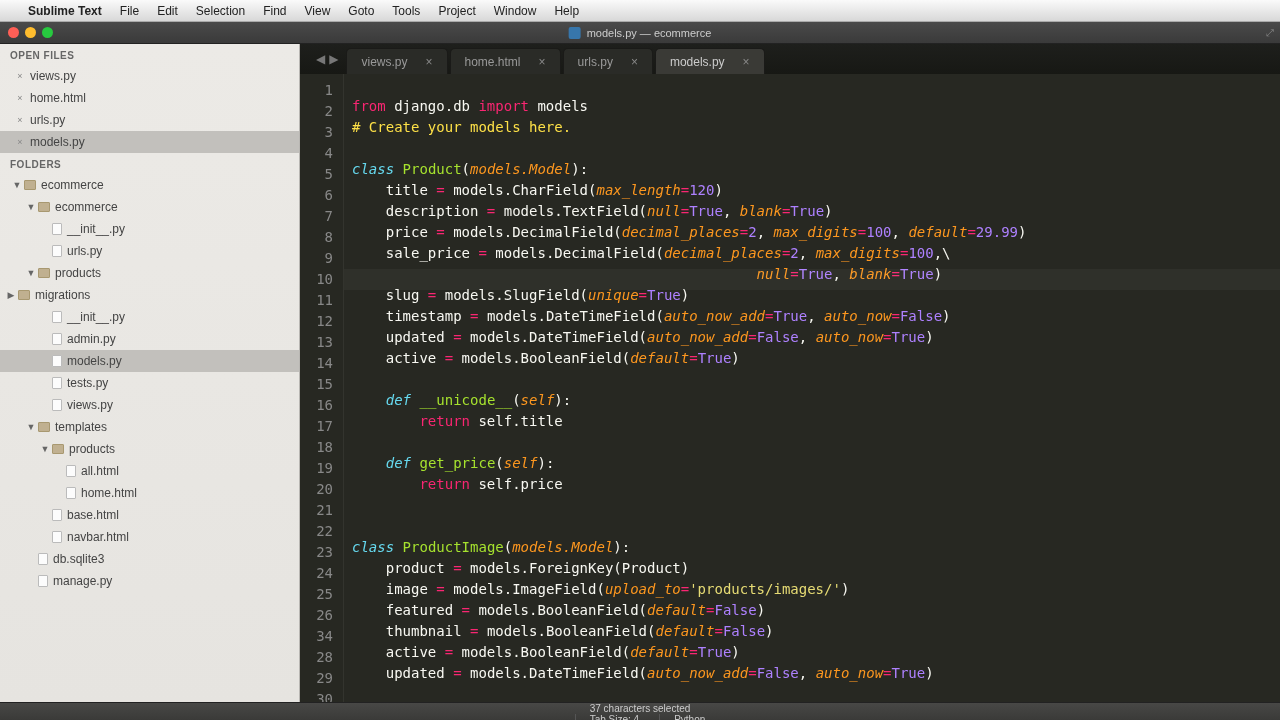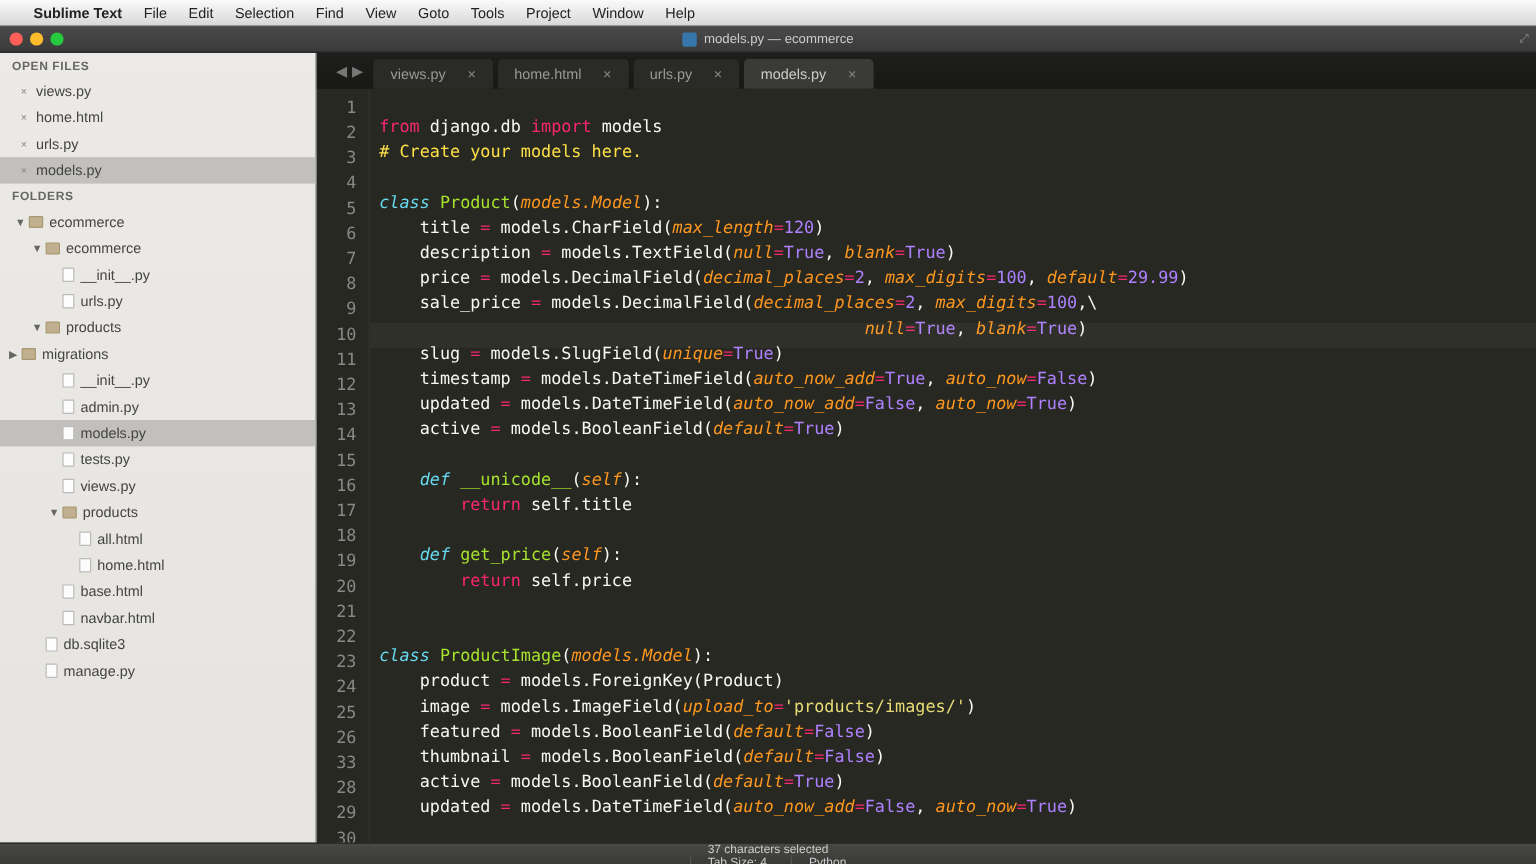--- a/index.html
+++ b/index.html
@@ -9,21 +9,21 @@
 .menubar .app { font-weight: bold; }
 .menubar span { cursor: default; }
 .titlebar { height: 22px; background: linear-gradient(#4a4a4a,#3a3a3a); display: flex; align-items: center; color: #ccc; position: relative; border-bottom: 1px solid #222; }
 .traffic { display: flex; gap: 6px; padding-left: 8px; }
 .tl { width: 11px; height: 11px; border-radius: 50%; }
 .tl.r { background: #ff5f56; } .tl.y { background: #ffbd2e; } .tl.g { background: #27c93f; }
 .title-center { position: absolute; left: 50%; transform: translateX(-50%); display: flex; align-items: flex-start; gap: 6px; font-size: 11px; }
 .pyicon { width: 12px; height: 12px; background: #3776ab; border-radius: 2px; display: inline-block; }
 .titlebar .expand { position: absolute; right: 6px; color: #888; font-size: 10px; }
 .workspace { display: flex; height: calc(720px - 22px - 22px - 18px); }
-.sidebar { width: 264px; background: linear-gradient(#eceae6,#e6e4e0); border-right: 1px solid #b8b6b2; overflow-y: auto; color: #444; }
+.sidebar { width: 300px; background: linear-gradient(#eceae6,#e6e4e0); border-right: 1px solid #b8b6b2; overflow-y: auto; color: #444; }
 .sb-header { font-size: 10px; font-weight: bold; color: #666; padding: 6px 10px 4px; letter-spacing: 0.5px; }
 .sb-item { display: flex; align-items: center; padding: 2px 10px 2px 16px; cursor: default; line-height: 18px; }
 .sb-item.active { background: #c2c0bc; }
 .sb-item .x { width: 8px; height: 8px; margin-right: 6px; color: #888; font-size: 9px; display: inline-flex; align-items: center; justify-content: center; }
 .tree-item { display: flex; align-items: center; padding: 2px 6px; line-height: 18px; cursor: default; }
 .tree-item.active { background: #c2c0bc; }
 .arrow { width: 10px; text-align: center; color: #666; font-size: 9px; margin-right: 2px; }
 .arrow.closed::before { content: "▶"; }
 .arrow.open::before { content: "▼"; }
 .folder-icon { width: 12px; height: 10px; background: #c0b090; border-radius: 1px; margin-right: 5px; display: inline-block; border: 1px solid #a89870; }
@@ -156,20 +156,25 @@
         <div class="tree-item" style="padding-left: 40px;">
           <span class="arrow"></span>
           <span class="file-icon"></span>
           <span>tests.py</span>
         </div>
         <div class="tree-item" style="padding-left: 40px;">
           <span class="arrow"></span>
           <span class="file-icon"></span>
           <span>views.py</span>
         </div>
+        <div class="tree-item" style="padding-left: 26px;">
+          <span class="arrow open"></span>
+          <span class="folder-icon"></span>
+          <span>templates</span>
+        </div>
         <div class="tree-item" style="padding-left: 40px;">
           <span class="arrow open"></span>
           <span class="folder-icon"></span>
           <span>products</span>
         </div>
         <div class="tree-item" style="padding-left: 54px;">
           <span class="arrow"></span>
           <span class="file-icon"></span>
           <span>all.html</span>
         </div>
@@ -247,21 +252,21 @@
           <div>17</div>
           <div>18</div>
           <div>19</div>
           <div>20</div>
           <div>21</div>
           <div>22</div>
           <div>23</div>
           <div>24</div>
           <div>25</div>
           <div>26</div>
-          <div>33</div>
+          <div>34</div>
           <div>28</div>
           <div>29</div>
           <div>30</div>
         </div>
       <div class="code" id="code"><div class="hl-line" style="top: 195px;"></div><div style="height: 21px;"><span class="kw2">from</span><span> django.db </span><span class="kw2">import</span><span> models</span></div><div style="height: 21px;"><span class="cm"># Create your models here.</span></div><div style="height: 21px;">&nbsp;</div><div style="height: 21px;"><span class="kw">class</span><span> </span><span class="cls">Product</span><span>(</span><span class="arg">models.Model</span><span>):</span></div><div style="height: 21px;"><span>    title </span><span class="op">=</span><span> models.CharField(</span><span class="arg">max_length</span><span class="op">=</span><span class="num">120</span><span>)</span></div><div style="height: 21px;"><span>    description </span><span class="op">=</span><span> models.TextField(</span><span class="arg">null</span><span class="op">=</span><span class="num">True</span><span>, </span><span class="arg">blank</span><span class="op">=</span><span class="num">True</span><span>)</span></div><div style="height: 21px;"><span>    price </span><span class="op">=</span><span> models.DecimalField(</span><span class="arg">decimal_places</span><span class="op">=</span><span class="num">2</span><span>, </span><span class="arg">max_digits</span><span class="op">=</span><span class="num">100</span><span>, </span><span class="arg">default</span><span class="op">=</span><span class="num">29.99</span><span>)</span></div><div style="height: 21px;"><span>    sale_price </span><span class="op">=</span><span> models.DecimalField(</span><span class="arg">decimal_places</span><span class="op">=</span><span class="num">2</span><span>, </span><span class="arg">max_digits</span><span class="op">=</span><span class="num">100</span><span>,\</span></div><div style="height: 21px;"><span>                                                </span><span class="arg">null</span><span class="op">=</span><span class="num">True</span><span>, </span><span class="arg">blank</span><span class="op">=</span><span class="num">True</span><span>)</span></div><div style="height: 21px;"><span>    slug </span><span class="op">=</span><span> models.SlugField(</span><span class="arg">unique</span><span class="op">=</span><span class="num">True</span><span>)</span></div><div style="height: 21px;"><span>    timestamp </span><span class="op">=</span><span> models.DateTimeField(</span><span class="arg">auto_now_add</span><span class="op">=</span><span class="num">True</span><span>, </span><span class="arg">auto_now</span><span class="op">=</span><span class="num">False</span><span>)</span></div><div style="height: 21px;"><span>    updated </span><span class="op">=</span><span> models.DateTimeField(</span><span class="arg">auto_now_add</span><span class="op">=</span><span class="num">False</span><span>, </span><span class="arg">auto_now</span><span class="op">=</span><span class="num">True</span><span>)</span></div><div style="height: 21px;"><span>    active </span><span class="op">=</span><span> models.BooleanField(</span><span class="arg">default</span><span class="op">=</span><span class="num">True</span><span>)</span></div><div style="height: 21px;">&nbsp;</div><div style="height: 21px;"><span>    </span><span class="kw">def</span><span> </span><span class="fn">__unicode__</span><span>(</span><span class="self">self</span><span>):</span></div><div style="height: 21px;"><span>        </span><span class="kw2">return</span><span> self.title</span></div><div style="height: 21px;">&nbsp;</div><div style="height: 21px;"><span>    </span><span class="kw">def</span><span> </span><span class="fn">get_price</span><span>(</span><span class="self">self</span><span>):</span></div><div style="height: 21px;"><span>        </span><span class="kw2">return</span><span> self.price</span></div><div style="height: 21px;">&nbsp;</div><div style="height: 21px;">&nbsp;</div><div style="height: 21px;"><span class="kw">class</span><span> </span><span class="cls">ProductImage</span><span>(</span><span class="arg">models.Model</span><span>):</span></div><div style="height: 21px;"><span>    product </span><span class="op">=</span><span> models.ForeignKey(Product)</span></div><div style="height: 21px;"><span>    image </span><span class="op">=</span><span> models.ImageField(</span><span class="arg">upload_to</span><span class="op">=</span><span class="str">'products/images/'</span><span>)</span></div><div style="height: 21px;"><span>    featured </span><span class="op">=</span><span> models.BooleanField(</span><span class="arg">default</span><span class="op">=</span><span class="num">False</span><span>)</span></div><div style="height: 21px;"><span>    thumbnail </span><span class="op">=</span><span> models.BooleanField(</span><span class="arg">default</span><span class="op">=</span><span class="num">False</span><span>)</span></div><div style="height: 21px;"><span>    active </span><span class="op">=</span><span> models.BooleanField(</span><span class="arg">default</span><span class="op">=</span><span class="num">True</span><span>)</span></div><div style="height: 21px;"><span>    updated </span><span class="op">=</span><span> models.DateTimeField(</span><span class="arg">auto_now_add</span><span class="op">=</span><span class="num">False</span><span>, </span><span class="arg">auto_now</span><span class="op">=</span><span class="num">True</span><span>)</span></div><div style="height: 21px;">&nbsp;</div><div style="height: 21px;"><span>    </span><span class="kw">def</span><span> </span><span class="fn">__unicode__</span><span>(</span><span class="self">self</span><span>):</span></div></div>
     </div>
   </div>
 </div>
 
 <div class="statusbar">

